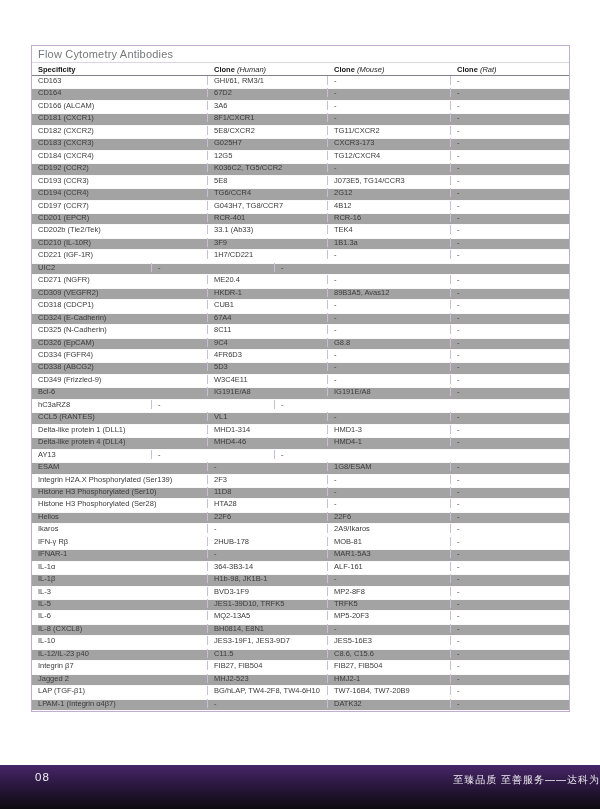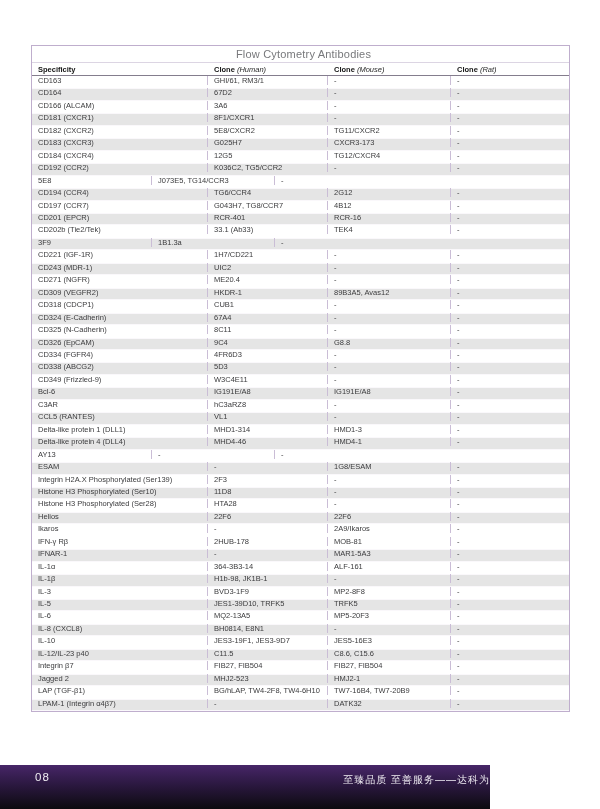--- a/index.html
+++ b/index.html
@@ -9,46 +9,45 @@
     font-family:"Liberation Sans", sans-serif;
   }
   .antibody-table {
     position:absolute; left:31px; top:45px; width:539px;
     border:1px solid #bfaecd; box-sizing:border-box; background:#fff;
   }
   .table-title {
     height:16px; line-height:16px; padding-left:6px;
     font-size:11px; color:#77787b; letter-spacing:0.2px;
     border-bottom:1px solid #dcd5e3;
-    text-align:center;
   }
   .table-head {
     display:flex; height:12px; align-items:center;
     border-bottom:1px solid #847d8d;
   }
   .hcell {
     font-size:7.5px; color:#141414; padding-left:6px; box-sizing:border-box;
     white-space:nowrap; overflow:hidden;
   }
   .hcell .hb { font-weight:bold; }
   .hcell .hi { font-style:italic; font-weight:normal; color:#2a2a2a; }
   .c0 { width:176px; } .c1 { width:120px; } .c2 { width:123px; } .c3 { flex:1; }
   .row { display:flex; height:12.4615px; align-items:flex-start; }
   .row.alt {
-    background:#e5e5e5;
+    background:#a3a3a3;
     box-shadow: inset 0 1px 0 #faf8fb, inset 0 -1px 0 #faf8fb;
   }
   .cell {
     font-size:7.5px; color:#3b3b3d; padding-left:6px; box-sizing:border-box;
     display:flex; align-items:center; white-space:nowrap; overflow:hidden;
     border-right:1px solid #cabdd6;
   }
   .cell.c3 { border-right:none; }
   .page-footer {
-    position:absolute; left:0; top:765px; width:490px; height:44px;
+    position:absolute; left:0; top:765px; width:600px; height:44px;
     background:linear-gradient(180deg,#472668 0%, #2b1840 45%, #0c0a0f 100%);
   }
   .page-number {
     position:absolute; left:35px; top:6px;
     font-size:11.5px; color:#efecf2; letter-spacing:1px;
   }
   .footer-slogan {
     position:absolute; left:0; right:0; top:8px; text-align:right;
     font-size:10px; color:#efecf2; letter-spacing:1px;
   }
@@ -111,20 +110,21 @@
           <div class="cell c2">TG12/CXCR4</div>
           <div class="cell c3">-</div>
         </div>
         <div class="row alt">
           <div class="cell c0">CD192 (CCR2)</div>
           <div class="cell c1">K036C2, TG5/CCR2</div>
           <div class="cell c2">-</div>
           <div class="cell c3">-</div>
         </div>
         <div class="row">
+          <div class="cell c0">CD193 (CCR3)</div>
           <div class="cell c1">5E8</div>
           <div class="cell c2">J073E5, TG14/CCR3</div>
           <div class="cell c3">-</div>
         </div>
         <div class="row alt">
           <div class="cell c0">CD194 (CCR4)</div>
           <div class="cell c1">TG6/CCR4</div>
           <div class="cell c2">2G12</div>
           <div class="cell c3">-</div>
         </div>
@@ -140,32 +140,32 @@
           <div class="cell c2">RCR-16</div>
           <div class="cell c3">-</div>
         </div>
         <div class="row">
           <div class="cell c0">CD202b (Tie2/Tek)</div>
           <div class="cell c1">33.1 (Ab33)</div>
           <div class="cell c2">TEK4</div>
           <div class="cell c3">-</div>
         </div>
         <div class="row alt">
+          <div class="cell c0">CD210 (IL-10R)</div>
           <div class="cell c1">3F9</div>
           <div class="cell c2">1B1.3a</div>
           <div class="cell c3">-</div>
         </div>
         <div class="row">
           <div class="cell c0">CD221 (IGF-1R)</div>
           <div class="cell c1">1H7/CD221</div>
           <div class="cell c2">-</div>
           <div class="cell c3">-</div>
         </div>
         <div class="row alt">
-          <div class="cell c0">CD243 (MDR-1)</div>
           <div class="cell c1">UIC2</div>
           <div class="cell c2">-</div>
           <div class="cell c3">-</div>
         </div>
         <div class="row">
           <div class="cell c0">CD271 (NGFR)</div>
           <div class="cell c1">ME20.4</div>
           <div class="cell c2">-</div>
           <div class="cell c3">-</div>
         </div>
@@ -217,21 +217,20 @@
           <div class="cell c2">-</div>
           <div class="cell c3">-</div>
         </div>
         <div class="row alt">
           <div class="cell c0">Bcl-6</div>
           <div class="cell c1">IG191E/A8</div>
           <div class="cell c2">IG191E/A8</div>
           <div class="cell c3">-</div>
         </div>
         <div class="row">
-          <div class="cell c0">C3AR</div>
           <div class="cell c1">hC3aRZ8</div>
           <div class="cell c2">-</div>
           <div class="cell c3">-</div>
         </div>
         <div class="row alt">
           <div class="cell c0">CCL5 (RANTES)</div>
           <div class="cell c1">VL1</div>
           <div class="cell c2">-</div>
           <div class="cell c3">-</div>
         </div>

